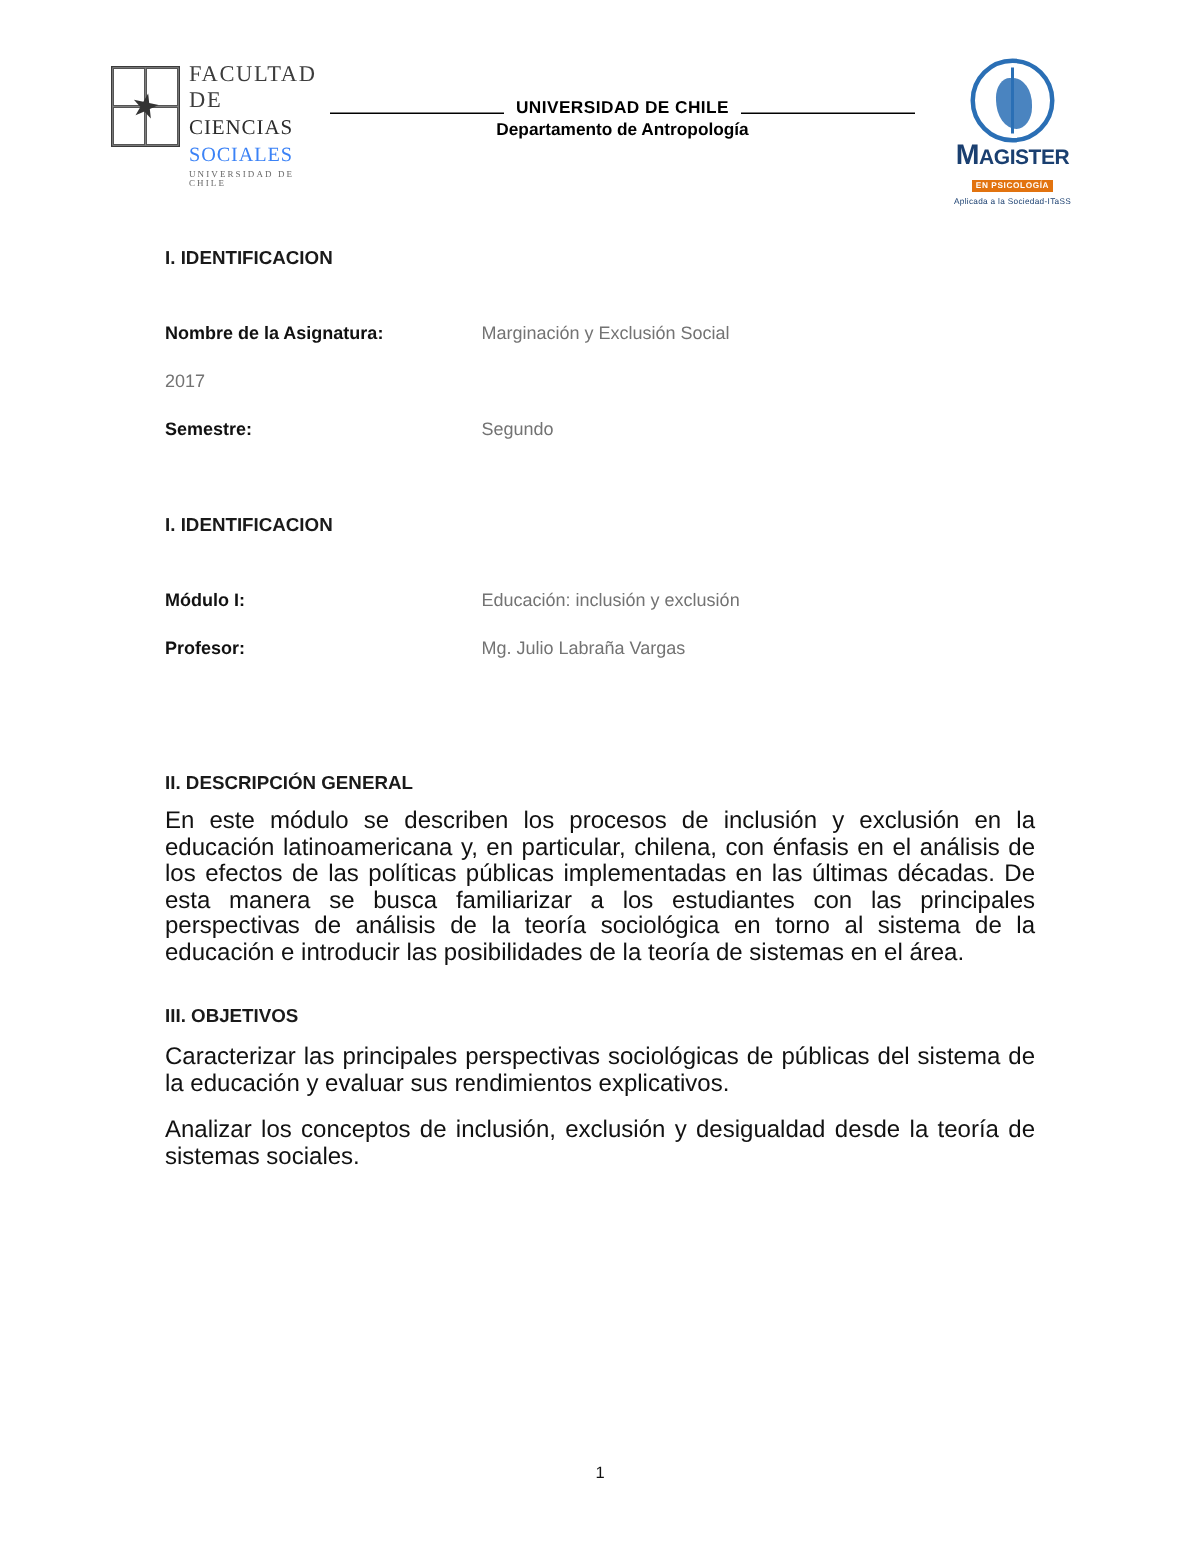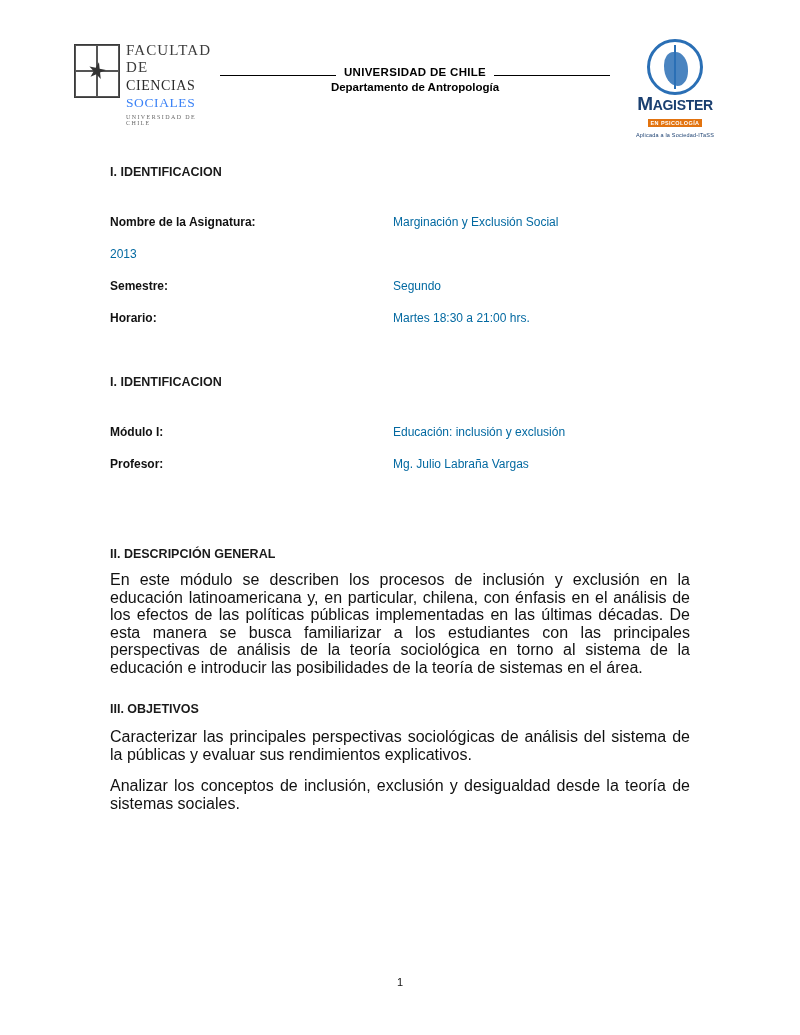--- a/index.html
+++ b/index.html
@@ -219,28 +219,28 @@
   .spacer-1 { height: 30px; }
   .spacer-2 { height: 32px; }
   .spacer-3 { height: 58px; }
 
   .field-row {
     display: flex;
     margin-bottom: 18px;
     align-items: baseline;
   }
   .field-label {
-    width: 283px;
+    width: 211px;
     font-size: 12px;
     font-weight: bold;
     color: #111;
   }
   .field-value {
     font-size: 12px;
-    color: #0369a1;
+    color: #737373;
   }
   .para {
     font-size: 16px;
     line-height: 17.5px;
     text-align: justify;
     margin: 0 0 14px 0;
     color: #111;
   }
   .para-block { margin-top: 10px; }
   .sect-head.spaced { margin-top: 26px; margin-bottom: 12px; }
@@ -301,30 +301,26 @@
   <div class="content">
 
     <h2 class="sect-head">I. IDENTIFICACION</h2>
     <div class="spacer-1"></div>
 
     <div class="field-row">
       <div class="field-label">Nombre de la Asignatura:</div>
       <div class="field-value">Marginación y Exclusión Social</div>
     </div>
     <div class="field-row">
-      <div class="field-value">2013</div>
+      <div class="field-value">2017</div>
     </div>
     <div class="field-row">
       <div class="field-label">Semestre:</div>
       <div class="field-value">Segundo</div>
     </div>
-    <div class="field-row">
-      <div class="field-label">Horario:</div>
-      <div class="field-value">Martes 18:30 a 21:00 hrs.</div>
-    </div>
 
     <div class="spacer-2"></div>
 
     <h2 class="sect-head">I. IDENTIFICACION</h2>
     <div class="spacer-1"></div>
 
     <div class="field-row">
       <div class="field-label">Módulo I:</div>
       <div class="field-value">Educación: inclusión y exclusión</div>
     </div>
@@ -332,20 +328,20 @@
       <div class="field-label">Profesor:</div>
       <div class="field-value">Mg. Julio Labraña Vargas</div>
     </div>
 
     <div class="spacer-3"></div>
 
     <h2 class="sect-head">II. DESCRIPCIÓN GENERAL</h2>
     <p class="para para-block">En este módulo se describen los procesos de inclusión y exclusión en la educación latinoamericana y, en particular, chilena, con énfasis en el análisis de los efectos de las políticas públicas implementadas en las últimas décadas. De esta manera se busca familiarizar a los estudiantes con las principales perspectivas de análisis de la teoría sociológica en torno al sistema de la educación e introducir  las posibilidades de la teoría de sistemas en el área.</p>
 
     <h2 class="sect-head spaced">III. OBJETIVOS</h2>
-    <p class="para">Caracterizar las principales perspectivas sociológicas de análisis del sistema de la públicas y evaluar sus rendimientos explicativos.</p>
+    <p class="para">Caracterizar las principales perspectivas sociológicas de públicas del sistema de la educación y evaluar sus rendimientos explicativos.</p>
     <p class="para">Analizar los conceptos de inclusión, exclusión y desigualdad desde la teoría de sistemas sociales.</p>
 
   </div>
 
   <div class="footer-page">1</div>
 
 </div>
 
 </body></html>

